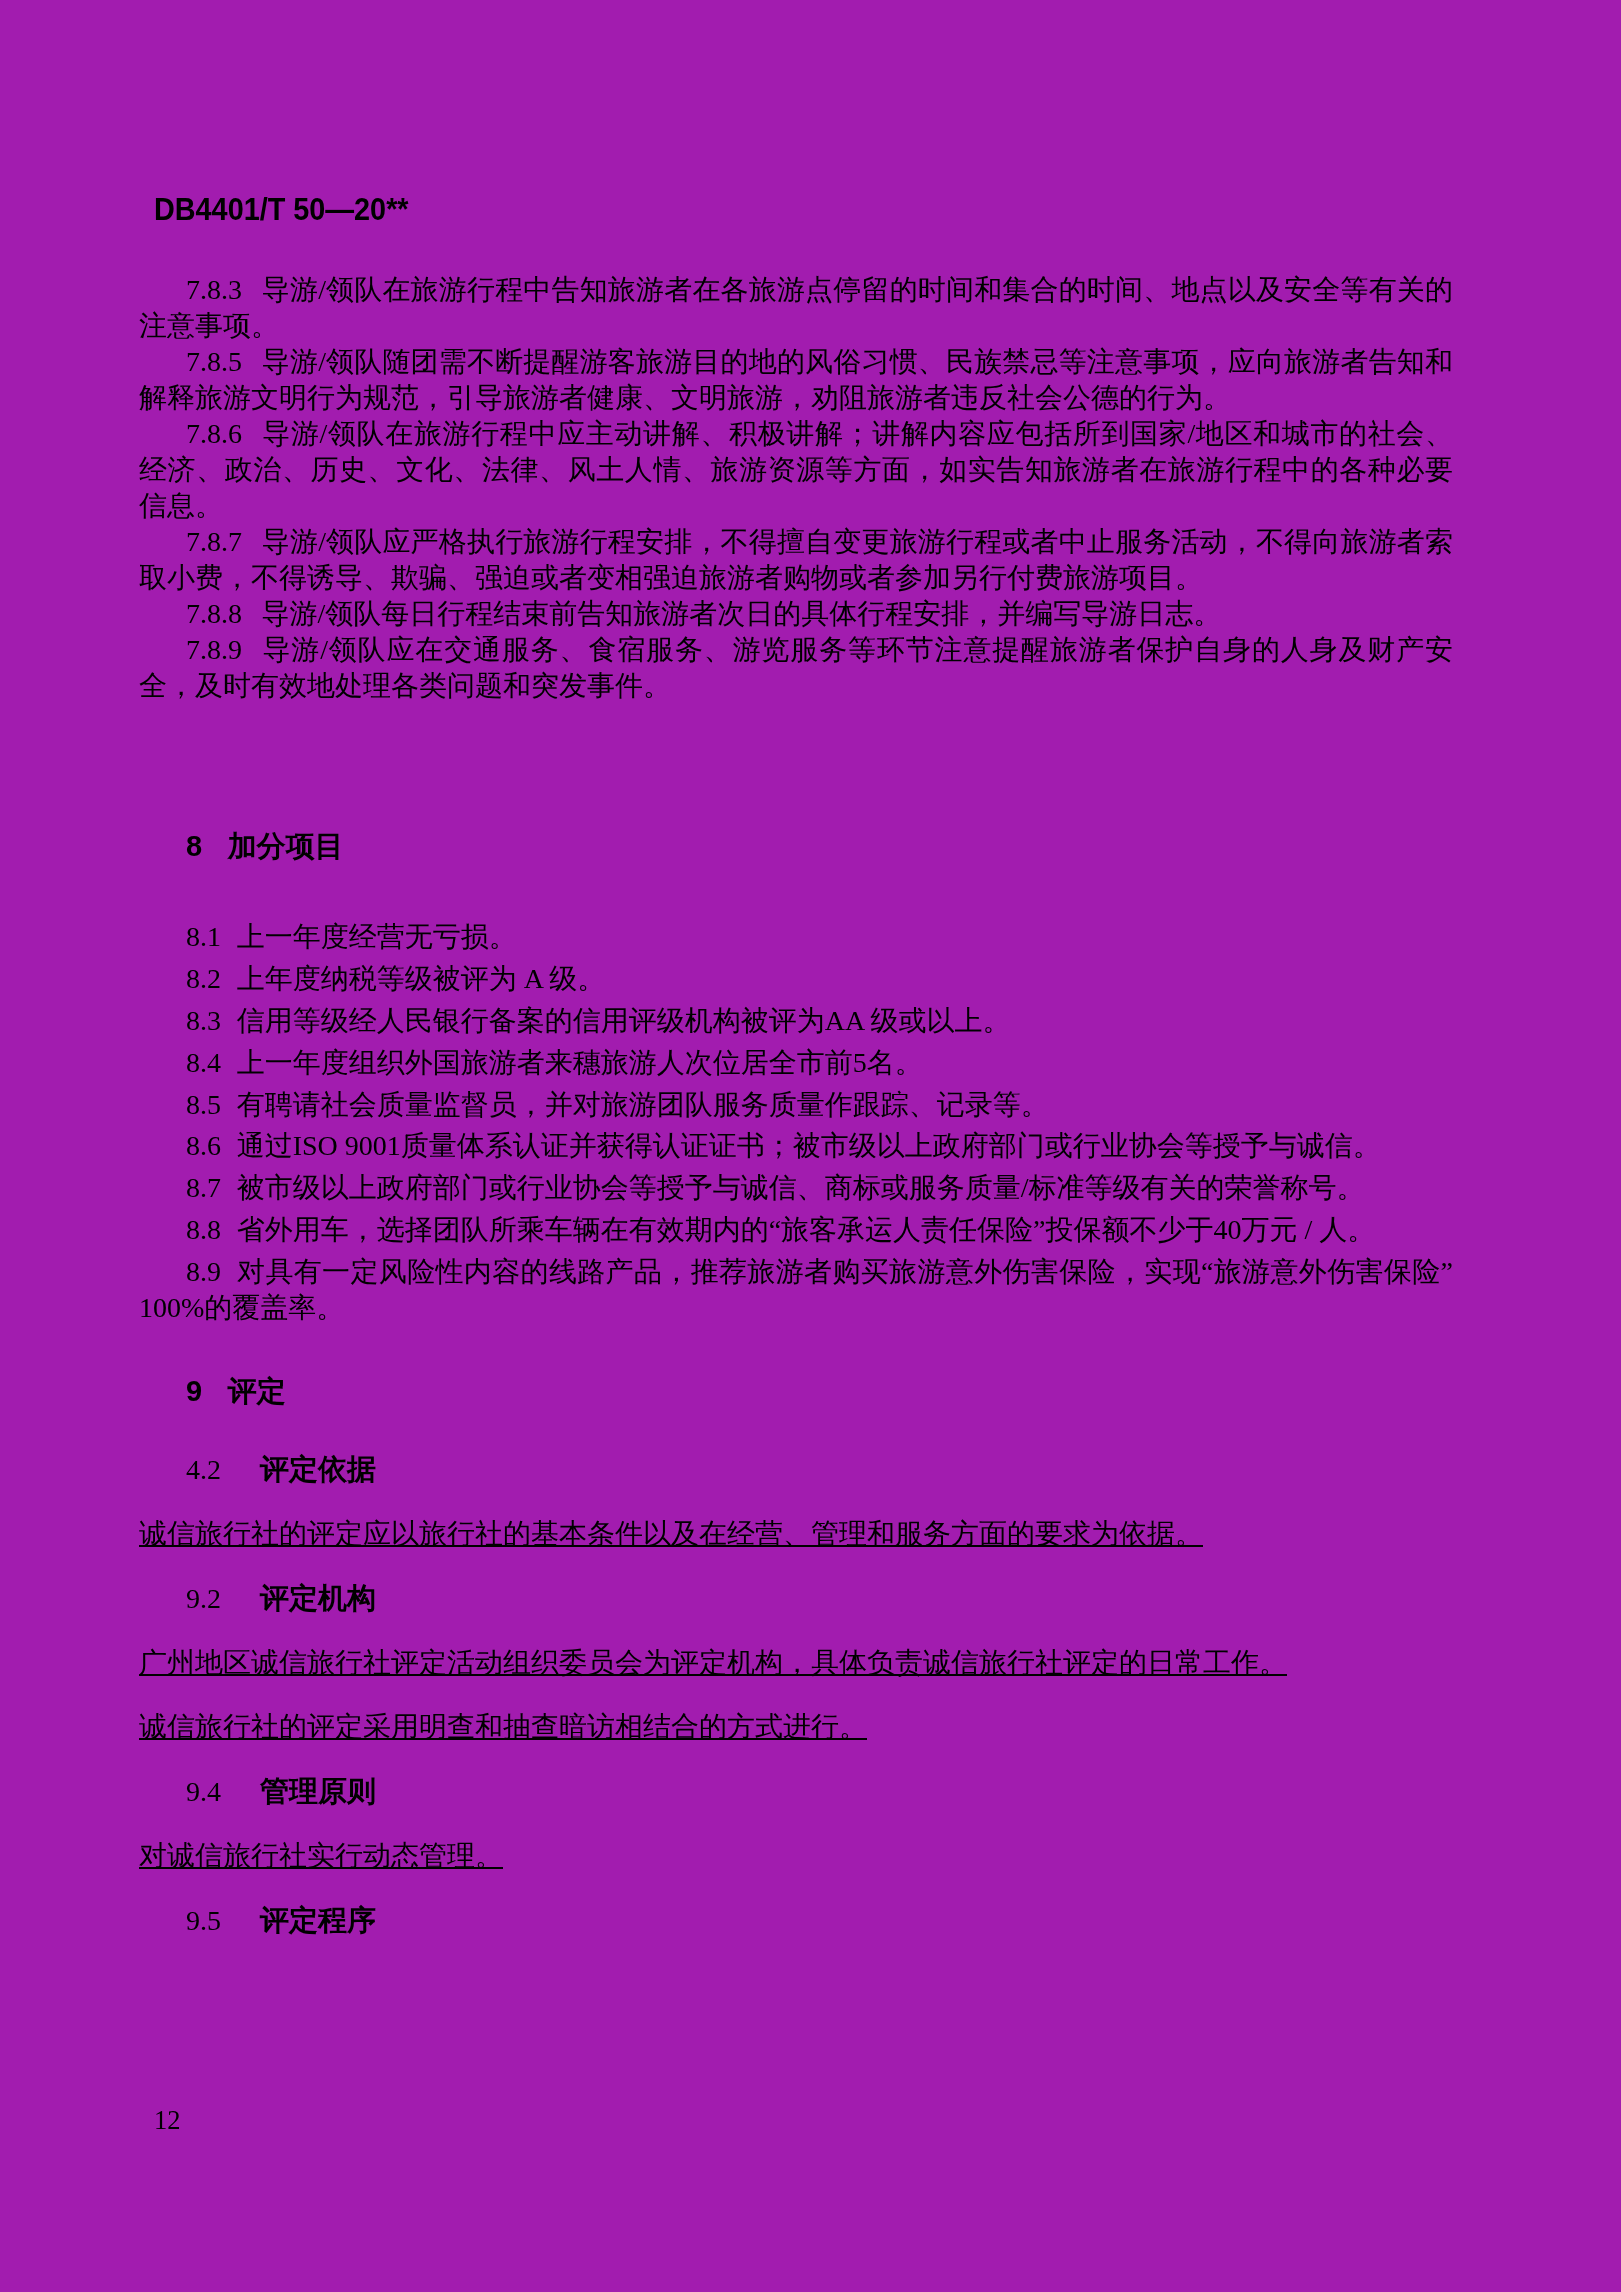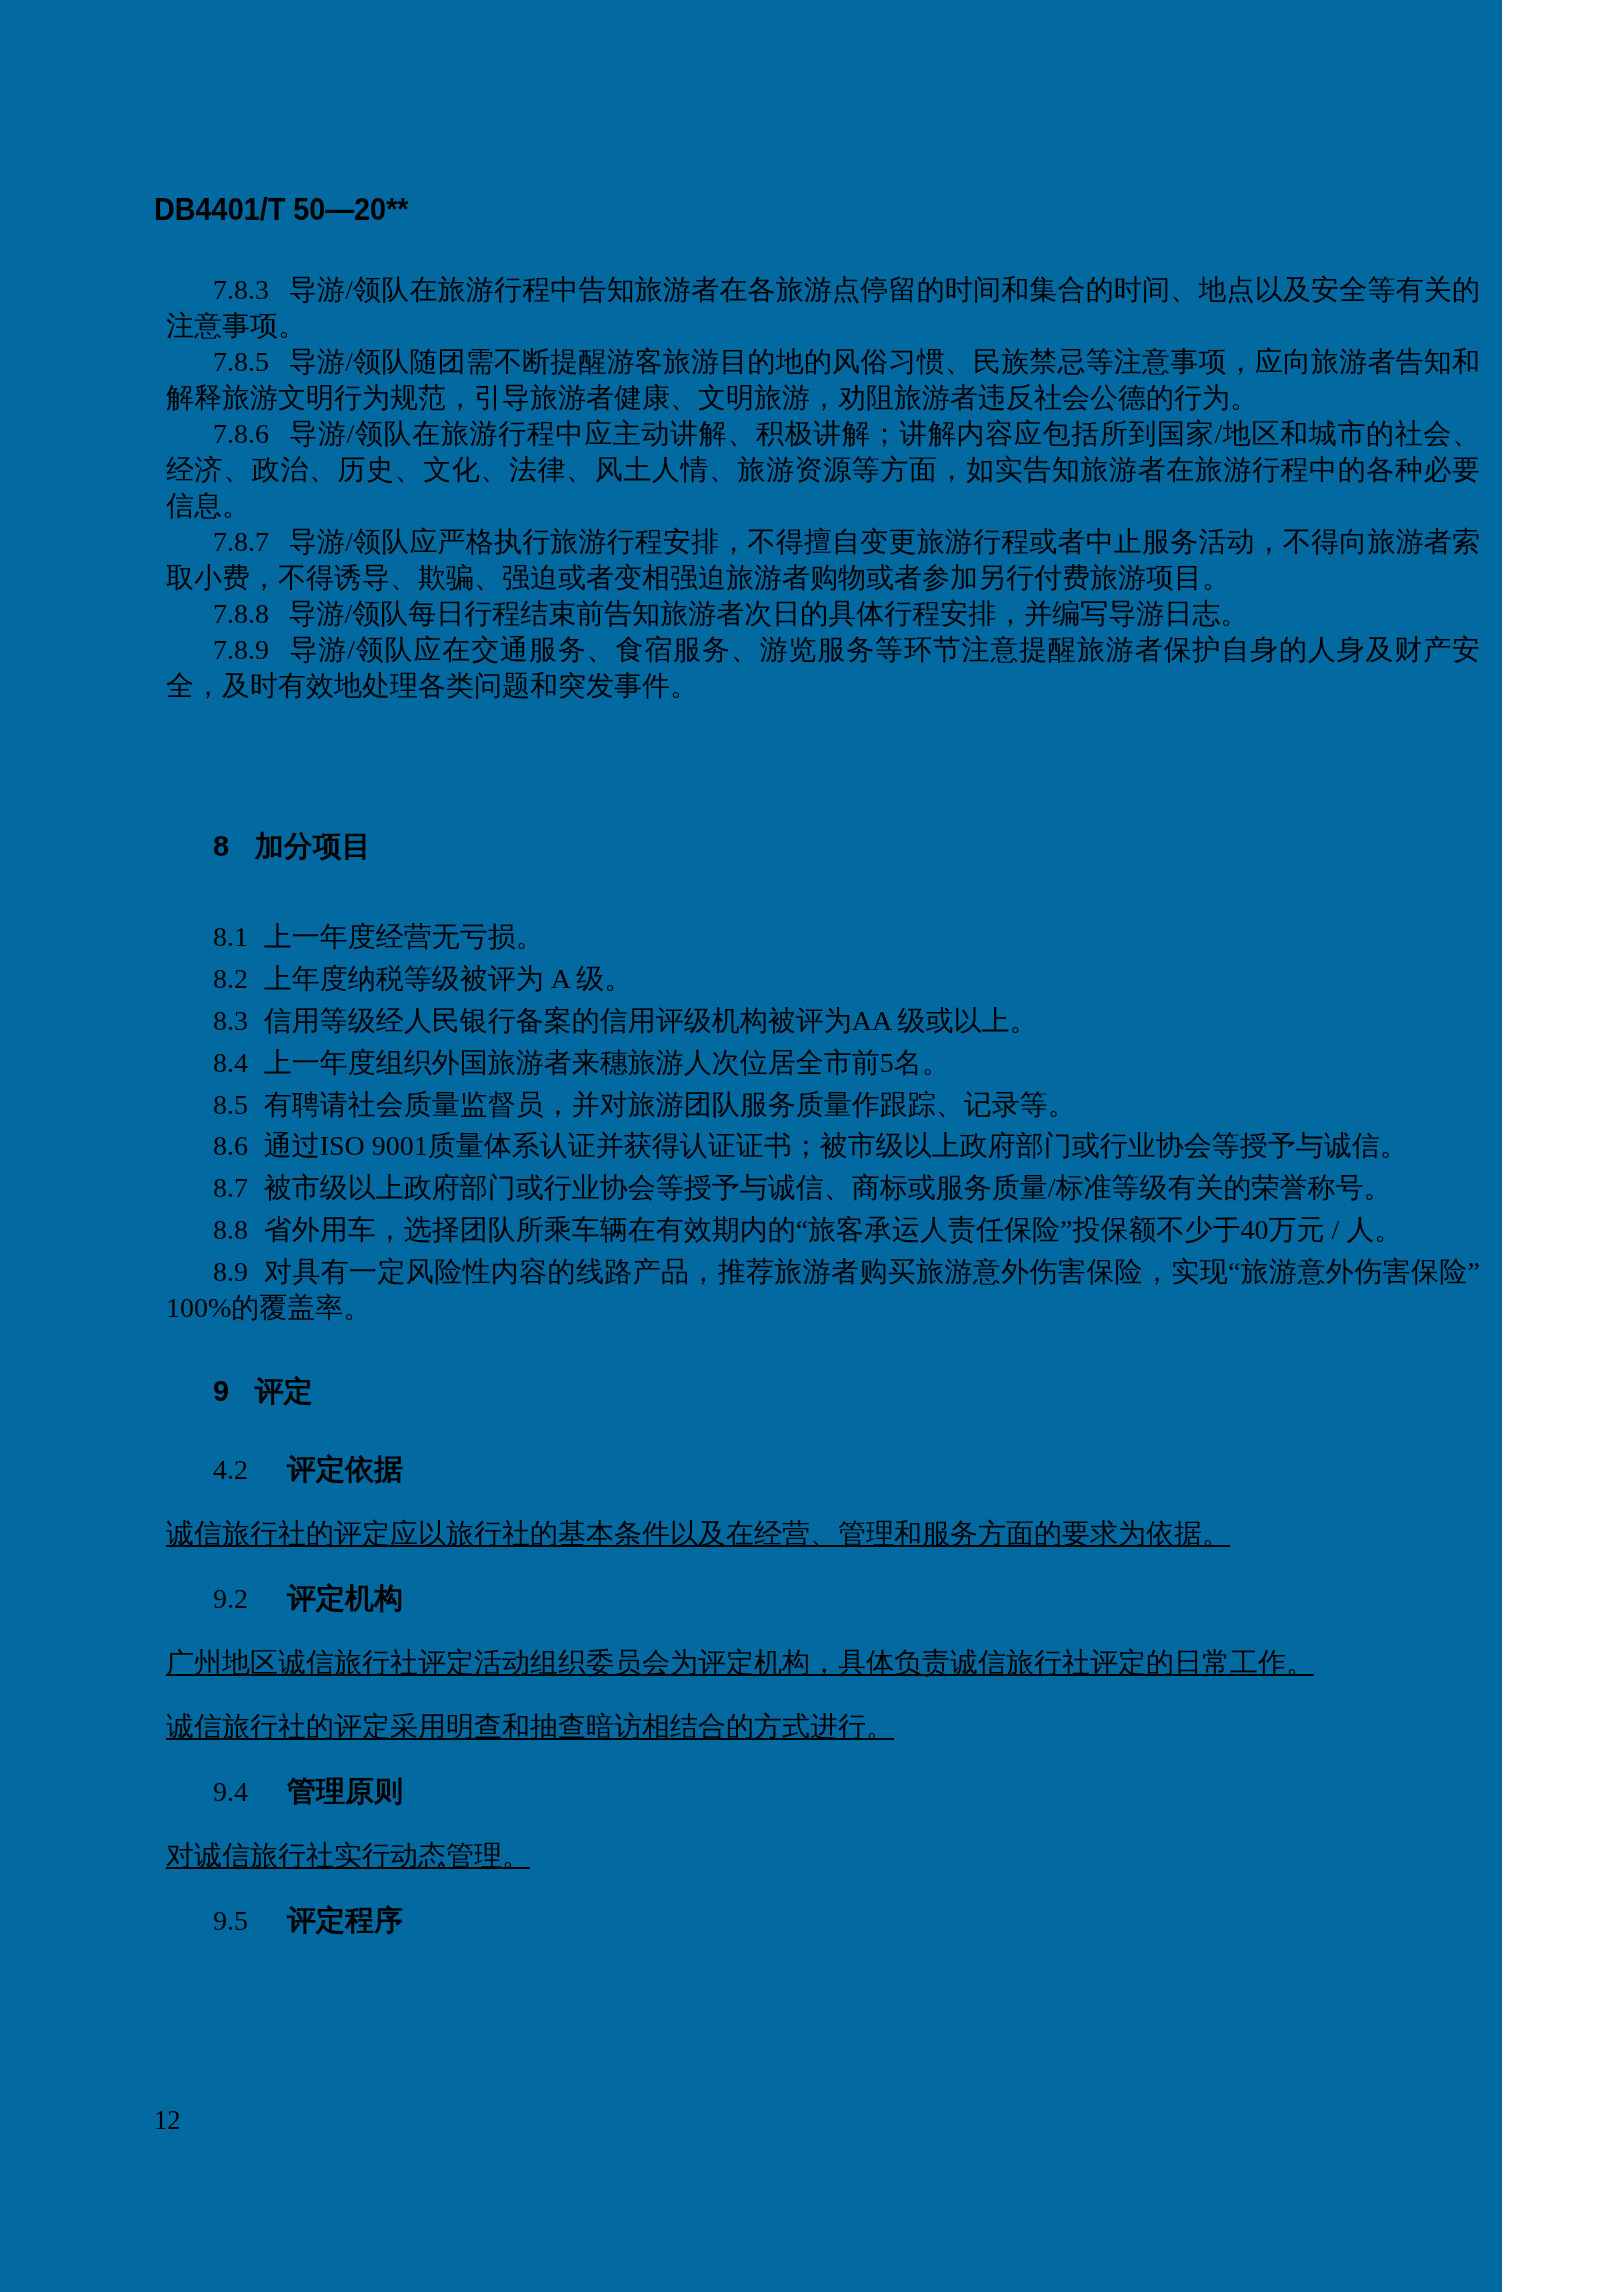--- a/index.html
+++ b/index.html
@@ -1,39 +1,39 @@
 <!DOCTYPE html>
 <html lang="zh"><head>
 <meta charset="utf-8">
 <style>
   html, body { margin: 0; padding: 0; background: #ffffff; }
   .page {
     position: relative;
-    width: 1502px;
+    width: 1621px;
     height: 2293px;
-    background: #0369a1;
+    background: #a21caf;
     color: #000000;
     font-family: "Liberation Serif", "DejaVu Serif", serif;
     overflow: hidden;
   }
   .running-header {
     position: absolute;
     left: 154px;
     top: 193px;
     font-family: "Liberation Sans", "DejaVu Sans", sans-serif;
     font-weight: 700;
     font-size: 32px;
     line-height: 32px;
     transform: scaleX(0.9);
     transform-origin: 0 0;
     white-space: nowrap;
   }
   .content {
     position: absolute;
-    left: 166px;
+    left: 139px;
     top: 272px;
     width: 1314px;
     font-size: 28px;
     line-height: 36px;
     text-align: justify;
   }
   .para {
     margin: 0;
     text-indent: 47px;
   }

